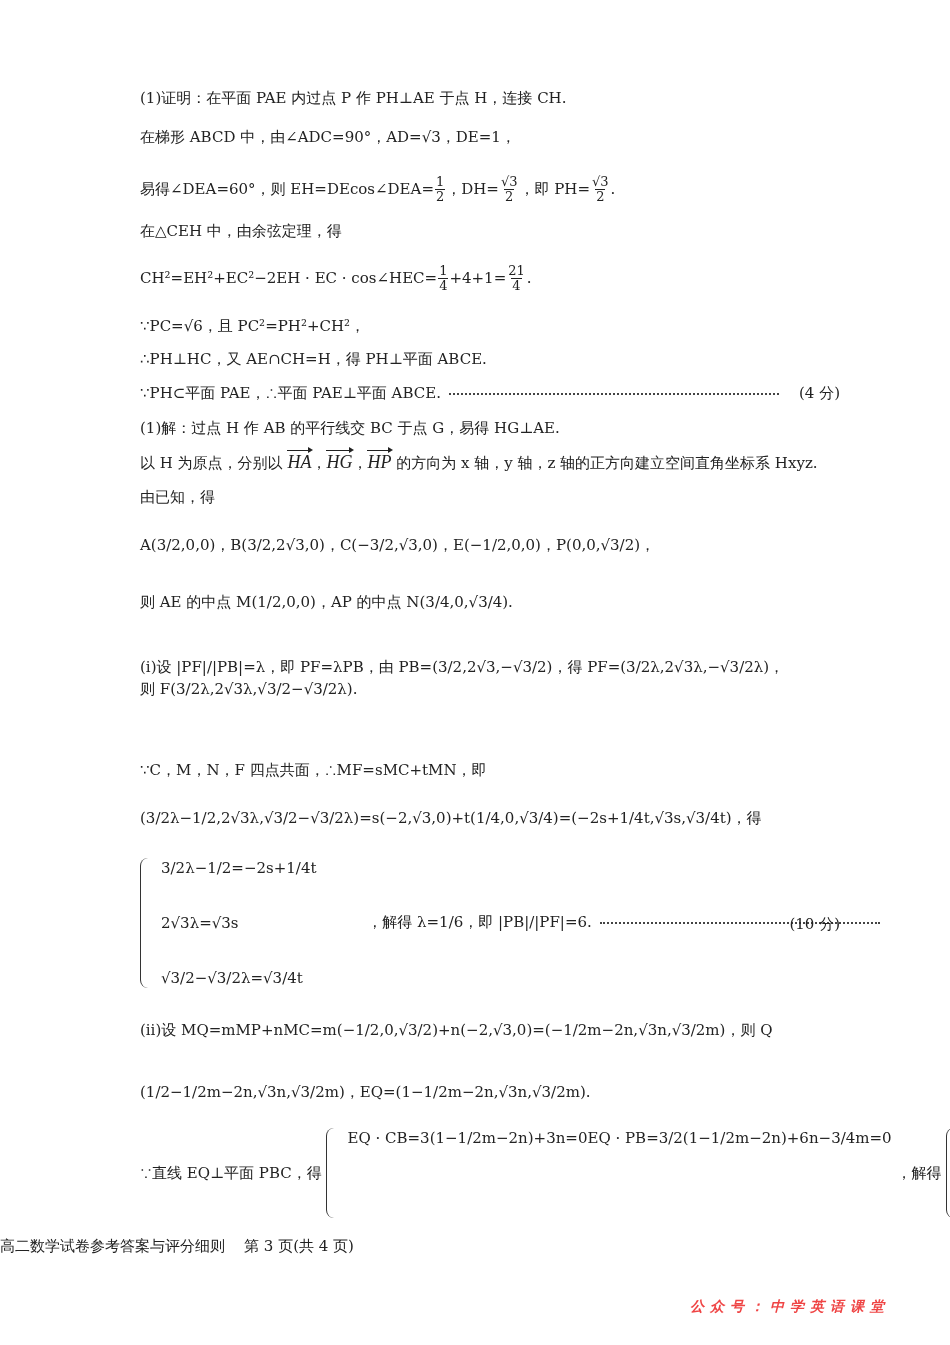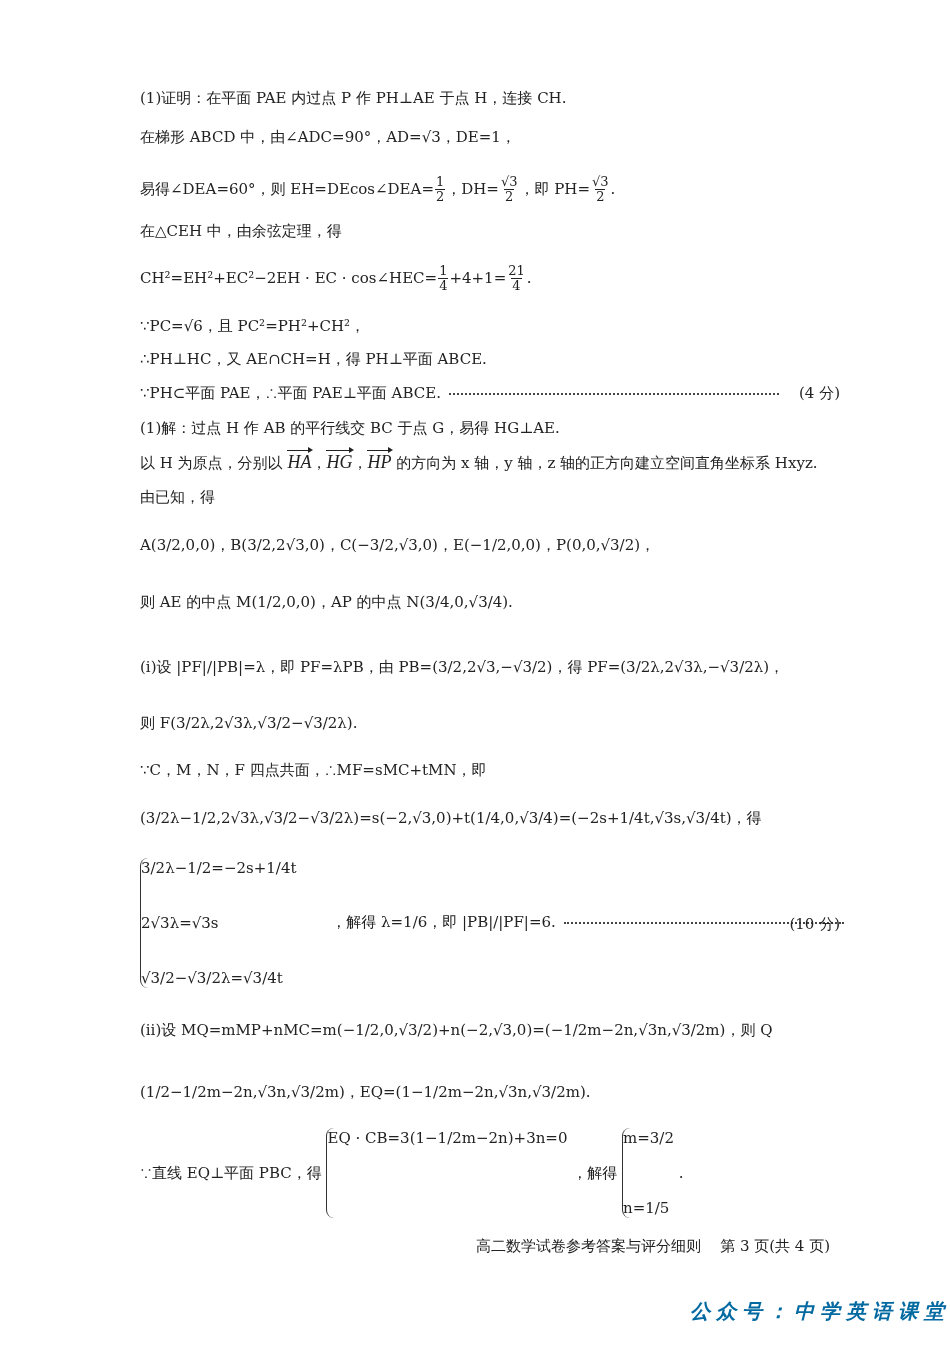--- a/index.html
+++ b/index.html
@@ -7,25 +7,25 @@
     width:950px; height:1345px; background:#ffffff; position:relative; overflow:hidden;
     font-family:"DejaVu Serif","Liberation Serif",serif; color:#222; font-size:15px;
   }
   .line { position:absolute; left:140px; white-space:nowrap; line-height:20px; }
   .frac { display:inline-flex; flex-direction:column; align-items:center; vertical-align:middle; margin:0 1px; font-size:13px; line-height:14px; }
   .frac .num { padding:0 1px; }
   .frac .den { border-top:1px solid #222; padding:0 1px; }
   .vec { position:relative; display:inline-block; font-style:italic; font-family:"Liberation Serif",serif; font-size:18px; }
   .vec::before { content:""; position:absolute; left:0; right:0; top:-2px; border-top:1px solid #222; }
   .vec::after { content:""; position:absolute; right:-2px; top:-5px; border-left:5px solid #222; border-top:3px solid transparent; border-bottom:3px solid transparent; }
-  .brace { display:inline-block; border-left:1.5px solid #333; border-radius:8px 0 0 8px; vertical-align:middle; padding-left:0; }
+  .brace { display:inline-block; border-left:1.5px solid #333; border-radius:8px 0 0 8px; vertical-align:middle; padding-left:20px; }
   .dots { display:inline-block; border-bottom:2px dotted #444; vertical-align:middle; margin:0 8px; }
   .score { position:absolute; right:108px; }
-  .footer { position:absolute; top:1237px; left:0; width:798px; text-align:right; font-size:15px;margin-left:32px; }
-  .watermark { position:absolute; left:690px; top:1298px; color:#0369a1; font-size:20px; letter-spacing:6px; font-weight:bold; font-style:italic; }
+  .footer { position:absolute; top:1237px; left:0; width:798px; text-align:left; font-size:15px; }
+  .watermark { position:absolute; left:690px; top:1298px; color:#ef4444; font-size:14px; letter-spacing:6px; font-weight:bold; font-style:italic; }
 </style>
 </head>
 <body>
 
 <div class="line" style="top:88px">(1)证明：在平面 PAE 内过点 P 作 PH⊥AE 于点 H，连接 CH.</div>
 <div class="line" style="top:127px">在梯形 ABCD 中，由∠ADC=90°，AD=√3，DE=1，</div>
 <div class="line" style="top:175px">
   <span>易得∠DEA=60°，则 EH=DEcos∠DEA=</span><span class="frac">
       <span class="num">1</span>
       <span class="den">2</span>
@@ -56,41 +56,42 @@
 <div class="line" style="top:418px">(1)解：过点 H 作 AB 的平行线交 BC 于点 G，易得 HG⊥AE.</div>
 <div class="line" style="top:452px">
   <span>以 H 为原点，分别以</span>
   <span class="vec">HA</span>，<span class="vec">HG</span>，<span class="vec">HP</span>
   <span>的方向为 x 轴，y 轴，z 轴的正方向建立空间直角坐标系 Hxyz.</span>
 </div>
 <div class="line" style="top:487px">由已知，得</div>
 <div class="line" style="top:535px">A(3/2,0,0)，B(3/2,2√3,0)，C(−3/2,√3,0)，E(−1/2,0,0)，P(0,0,√3/2)，</div>
 <div class="line" style="top:592px">则 AE 的中点 M(1/2,0,0)，AP 的中点 N(3/4,0,√3/4).</div>
 <div class="line" style="top:657px">(ⅰ)设 |PF|/|PB|=λ，即 PF=λPB，由 PB=(3/2,2√3,−√3/2)，得 PF=(3/2λ,2√3λ,−√3/2λ)，</div>
-<div class="line" style="top:713px">则 F(3/2λ,2√3λ,√3/2−√3/2λ).</div>
+<div class="line" style="top:679px">则 F(3/2λ,2√3λ,√3/2−√3/2λ).</div>
 <div class="line" style="top:760px">∵C，M，N，F 四点共面，∴MF=sMC+tMN，即</div>
 <div class="line" style="top:808px">(3/2λ−1/2,2√3λ,√3/2−√3/2λ)=s(−2,√3,0)+t(1/4,0,√3/4)=(−2s+1/4t,√3s,√3/4t)，得</div>
 
 <div class="line" style="top:858px; width:700px">
   <div class="brace" style="height:130px; display:inline-flex; flex-direction:column; justify-content:space-between;">
     <span>3/2λ−1/2=−2s+1/4t</span>
     <span>2√3λ=√3s</span>
     <span>√3/2−√3/2λ=√3/4t</span>
   </div>
-  <span style="margin-left:30px">，解得 λ=1/6，即 |PB|/|PF|=6.</span><span class="dots" style="width:280px"></span>
+  <span style="margin-left:46px">，解得 λ=1/6，即 |PB|/|PF|=6.</span><span class="dots" style="width:280px"></span>
   <span style="position:absolute; right:0; top:56px">(10 分)</span>
 </div>
 
 <div class="line" style="top:1020px">(ⅱ)设 MQ=mMP+nMC=m(−1/2,0,√3/2)+n(−2,√3,0)=(−1/2m−2n,√3n,√3/2m)，则 Q</div>
 <div class="line" style="top:1082px">(1/2−1/2m−2n,√3n,√3/2m)，EQ=(1−1/2m−2n,√3n,√3/2m).</div>
 
 <div class="line" style="top:1128px">
   <span style="vertical-align:middle">∵直线 EQ⊥平面 PBC，得</span>
   <div class="brace" style="height:90px; display:inline-flex; flex-direction:row; justify-content:space-between;">
     <span>EQ · CB=3(1−1/2m−2n)+3n=0</span>
+    <span>EQ · PB=3/2(1−1/2m−2n)+6n−3/4m=0</span>
   </div>
   <span style="vertical-align:middle">，解得</span>
   <div class="brace" style="height:90px; display:inline-flex; flex-direction:column; justify-content:space-between;">
     <span>m=3/2</span>
     <span>n=1/5</span>
   </div>
   <span style="vertical-align:middle">.</span>
 </div>
 
 <div class="footer">

